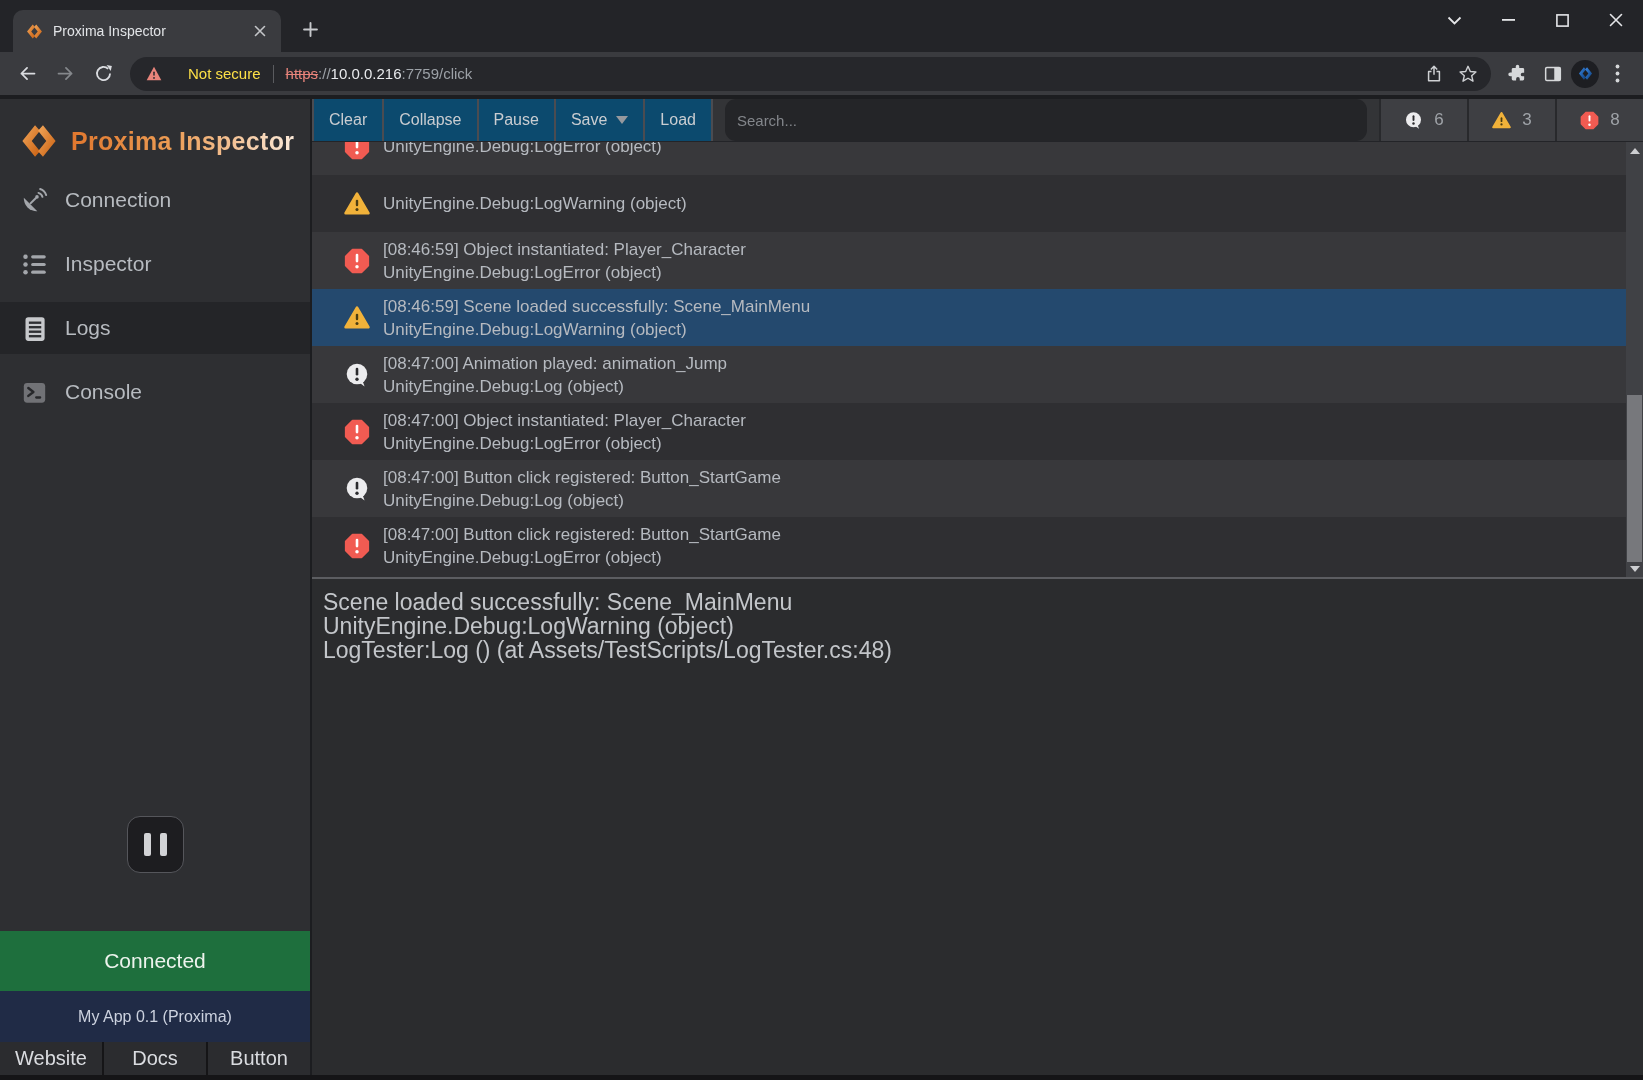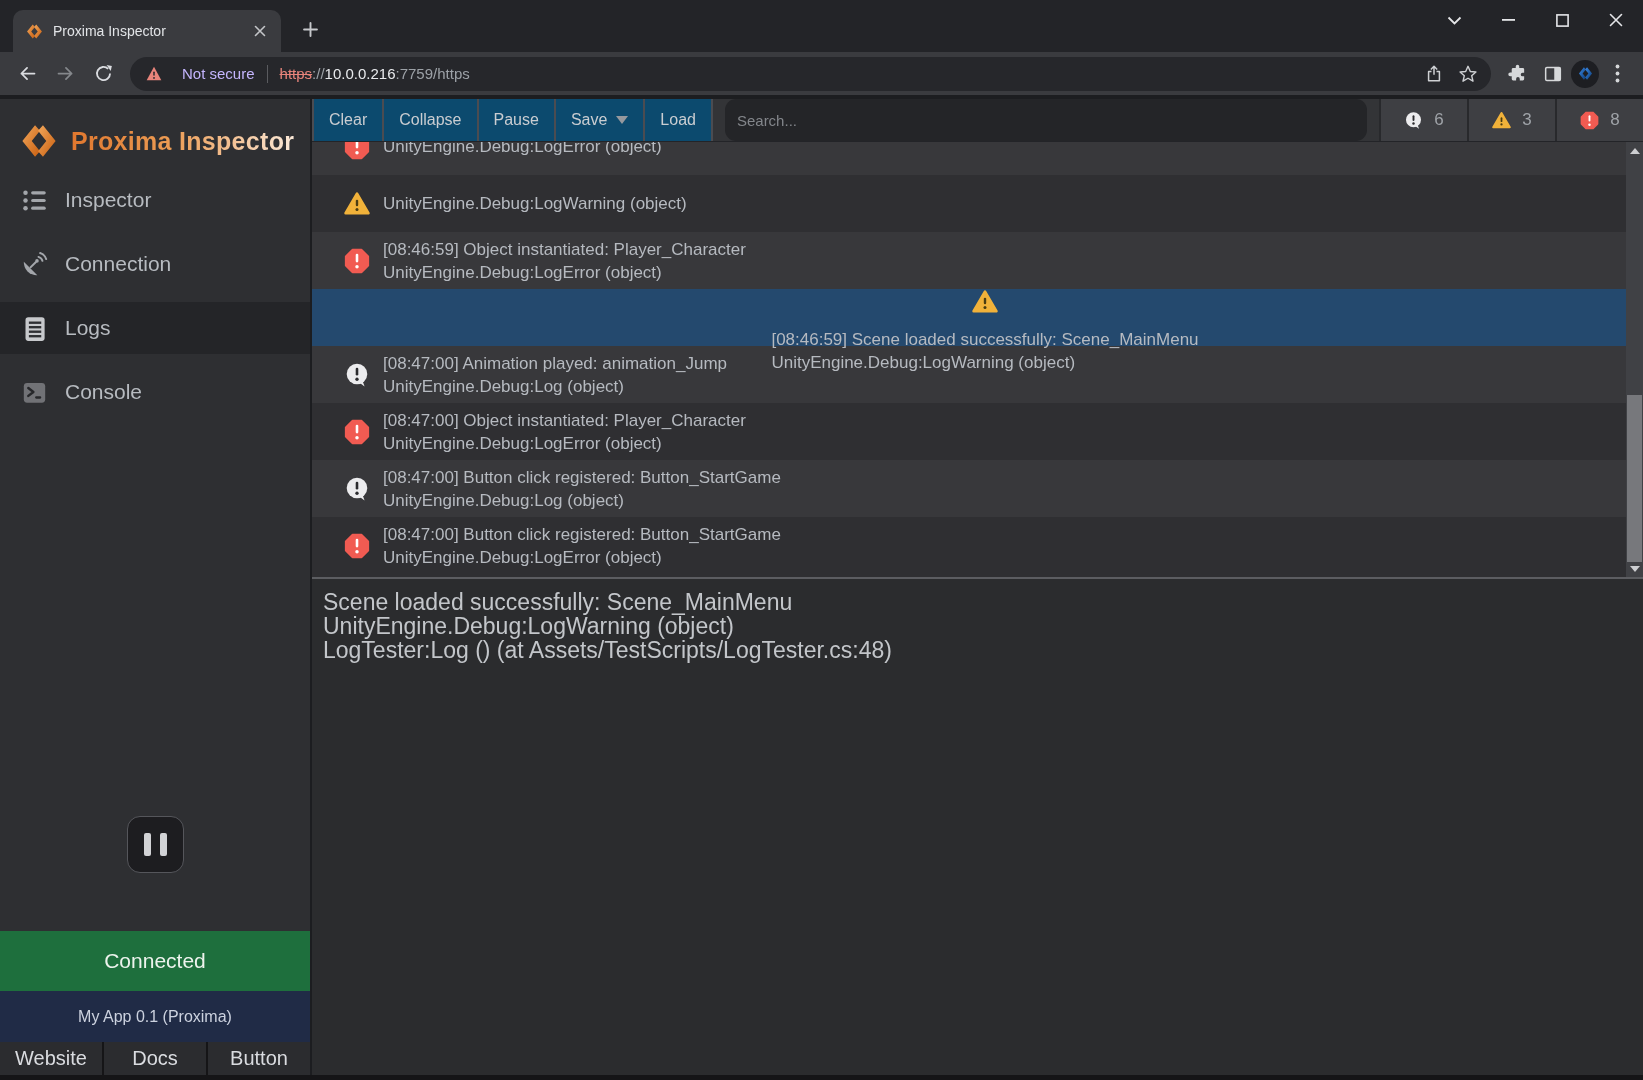--- a/index.html
+++ b/index.html
@@ -15,21 +15,21 @@
   .icon-btn { display:grid; place-items:center; cursor:pointer; }
   .tab-close { width:22px; height:22px; border-radius:50%; }
   .new-tab { width:30px; height:30px; margin:0 0 8px 14px; }
   .win-controls { margin-left:auto; align-self:flex-start; display:flex; height:40px; }
   .win-btn { width:54px; height:40px; display:grid; place-items:center; cursor:pointer; }
 
   .browser-toolbar { flex:0 0 43px; background:#3a3b3f; display:flex; align-items:center; padding:0 8px; }
   .nav-ico { width:38px; height:38px; display:grid; place-items:center; cursor:pointer; }
   .address-pill { flex:1; height:34px; margin:0 8px; background:#26272b; border-radius:17px;
                   display:flex; align-items:center; padding:0 6px 0 16px; font-size:15px; }
-  .ns-label { color:#c4b5fd; margin-left:20px; }
+  .ns-label { color:#fde047; margin-left:26px; }
   .addr-div { width:1px; height:18px; background:#5a5b5f; margin:0 12px; }
   .u-strike { color:#e8847b; text-decoration:line-through; }
   .u-dim { color:#9ca1a7; }
   .u-host { color:#e8eaed; }
   .pill-spacer { flex:1; }
   .pill-ico { width:34px; height:34px; display:grid; place-items:center; cursor:pointer; }
   .tb-ico { width:36px; height:38px; display:grid; place-items:center; cursor:pointer; }
   .ext-circle { width:28px; height:28px; border-radius:50%; background:#1d1e22; display:grid; place-items:center; cursor:pointer; }
 
   
@@ -66,21 +66,21 @@
                   color:#c8cbcf; padding:0 12px; font-size:15px; font-family:"Liberation Sans",sans-serif; }
   .search-input::placeholder { color:#83868b; }
   .badge { flex:0 0 88px; border-left:2px solid #28292c; background:#3e3f43; display:flex; align-items:center;
            justify-content:center; gap:11px; font-size:17px; color:#9fa3a8; cursor:pointer; }
 
   .log-list { flex:0 0 435px; position:relative; overflow:hidden; background:#2f2f32; }
   .rows { margin-right:17px; overflow:hidden; height:100%; }
   .log-row { height:57px; display:flex; align-items:center; gap:13px; padding-left:32px; cursor:pointer; }
   .log-row:nth-child(odd) { background:#38383b; }
   .log-row:nth-child(even) { background:#2f2f32; }
-  .log-row.selected { background:#24496e !important;flex-direction:column; }
+  .log-row.selected { background:#24496e !important; }
   .log-row:first-child { margin-top:-24px; }
   .log-icon { flex:0 0 26px; height:26px; }
   .log-icon svg { display:none; width:26px; height:26px; }
   .log-row.info    svg.i-info    { display:block; }
   .log-row.warning svg.i-warning { display:block; }
   .log-row.error   svg.i-error   { display:block; }
   .log-lines { font-size:17px; line-height:23px; color:#b6bac0; min-width:0; }
 
   .scrollbar { position:absolute; top:0; right:0; width:17px; height:100%; background:#404145; }
   .sb-arrow { position:absolute; left:0; width:17px; height:17px; display:grid; place-items:center; cursor:pointer; }
@@ -173,21 +173,21 @@
     </span>
     <div class="address-pill">
       <svg width="16" height="15" viewBox="0 0 24 22">
         <path d="M12 1 L23 21 H1 Z" fill="#e8847b"></path>
         <rect x="10.9" y="8" width="2.2" height="6.5" rx="1.1" fill="#26272b"></rect>
           <circle cx="12" cy="17.6" r="1.4" fill="#26272b"></circle>
       </svg>
       <span class="ns-label">Not secure</span>
       <span class="addr-div"></span>
       <span>
-        <span class="u-strike">https</span><span class="u-dim">://</span><span class="u-host">10.0.0.216</span><span class="u-dim">:7759/https</span>
+        <span class="u-strike">https</span><span class="u-dim">://</span><span class="u-host">10.0.0.216</span><span class="u-dim">:7759/click</span>
       </span>
       <span class="pill-spacer"></span>
       <span class="pill-ico">
         <svg width="20" height="20" viewBox="0 0 24 24" fill="none" stroke="#cfd1d4" stroke-width="1.8" stroke-linejoin="round">
           <path d="M9 9 H5.5 V20 H18.5 V9 H15"></path>
           <path d="M12 13 V3.2 M8.2 6.6 L12 2.8 L15.8 6.6"></path>
         </svg>
       </span>
       <span class="pill-ico">
         <svg width="20" height="20" viewBox="0 0 24 24">
@@ -223,43 +223,43 @@
 
   <div class="app">
 
     <div class="sidebar">
       <div class="brand">
         <svg width="38" height="38" viewBox="0 0 24 24">
           <path d="M9.5 2 L1.5 12 L9.5 22 L12.6 18.4 L7.4 12 L12.6 5.6 Z" fill="url(#pg)"></path>
           <path d="M14.5 2 L22.5 12 L14.5 22 L11.4 18.4 L16.6 12 L11.4 5.6 Z" fill="url(#pg)"></path>
         </svg>
         <span class="brand-text">Proxima Inspector</span>
+      </div>
+
+      <div class="nav-item">
+        <svg width="27" height="27" viewBox="0 0 24 24">
+          <path d="M2.5 9.5 A 11.5 11.5 0 0 0 14.5 21.5 L2.5 9.5 Z" fill="#a3a6ab"></path>
+          <line x1="8" y1="15" x2="13.5" y2="9.5" stroke="#a3a6ab" stroke-width="1.8"></line>
+          <circle cx="14.2" cy="8.8" r="1.6" fill="#a3a6ab"></circle>
+          <path d="M15.5 5.2 a5 5 0 0 1 3.6 3.6" fill="none" stroke="#a3a6ab" stroke-width="1.7" stroke-linecap="round"></path>
+          <path d="M17 1.8 a8.5 8.5 0 0 1 5.4 5.4" fill="none" stroke="#a3a6ab" stroke-width="1.7" stroke-linecap="round"></path>
+        </svg>
+        <span>Connection</span>
       </div>
 
       <div class="nav-item">
         <svg width="27" height="27" viewBox="0 0 24 24" fill="#a3a6ab">
           <circle cx="4" cy="5.2" r="2"></circle>
             <rect x="9" y="3.8" width="13" height="2.8" rx="1.4"></rect>
           <circle cx="4" cy="12" r="2"></circle>
             <rect x="9" y="10.6" width="13" height="2.8" rx="1.4"></rect>
           <circle cx="4" cy="18.8" r="2"></circle>
             <rect x="9" y="17.4" width="13" height="2.8" rx="1.4"></rect>
         </svg>
         <span>Inspector</span>
-      </div>
-
-      <div class="nav-item">
-        <svg width="27" height="27" viewBox="0 0 24 24">
-          <path d="M2.5 9.5 A 11.5 11.5 0 0 0 14.5 21.5 L2.5 9.5 Z" fill="#a3a6ab"></path>
-          <line x1="8" y1="15" x2="13.5" y2="9.5" stroke="#a3a6ab" stroke-width="1.8"></line>
-          <circle cx="14.2" cy="8.8" r="1.6" fill="#a3a6ab"></circle>
-          <path d="M15.5 5.2 a5 5 0 0 1 3.6 3.6" fill="none" stroke="#a3a6ab" stroke-width="1.7" stroke-linecap="round"></path>
-          <path d="M17 1.8 a8.5 8.5 0 0 1 5.4 5.4" fill="none" stroke="#a3a6ab" stroke-width="1.7" stroke-linecap="round"></path>
-        </svg>
-        <span>Connection</span>
       </div>
 
       <div class="nav-item active">
         <svg width="27" height="27" viewBox="0 0 24 24">
           <rect x="4" y="2" width="17" height="21" rx="2.5" fill="#c7c9cc"></rect>
           <rect x="7" y="5.8" width="11" height="2.1" fill="#2e2f32"></rect>
           <rect x="7" y="9.8" width="11" height="2.1" fill="#2e2f32"></rect>
           <rect x="7" y="13.8" width="11" height="2.1" fill="#2e2f32"></rect>
           <rect x="7" y="17.8" width="11" height="2.1" fill="#2e2f32"></rect>
         </svg>

